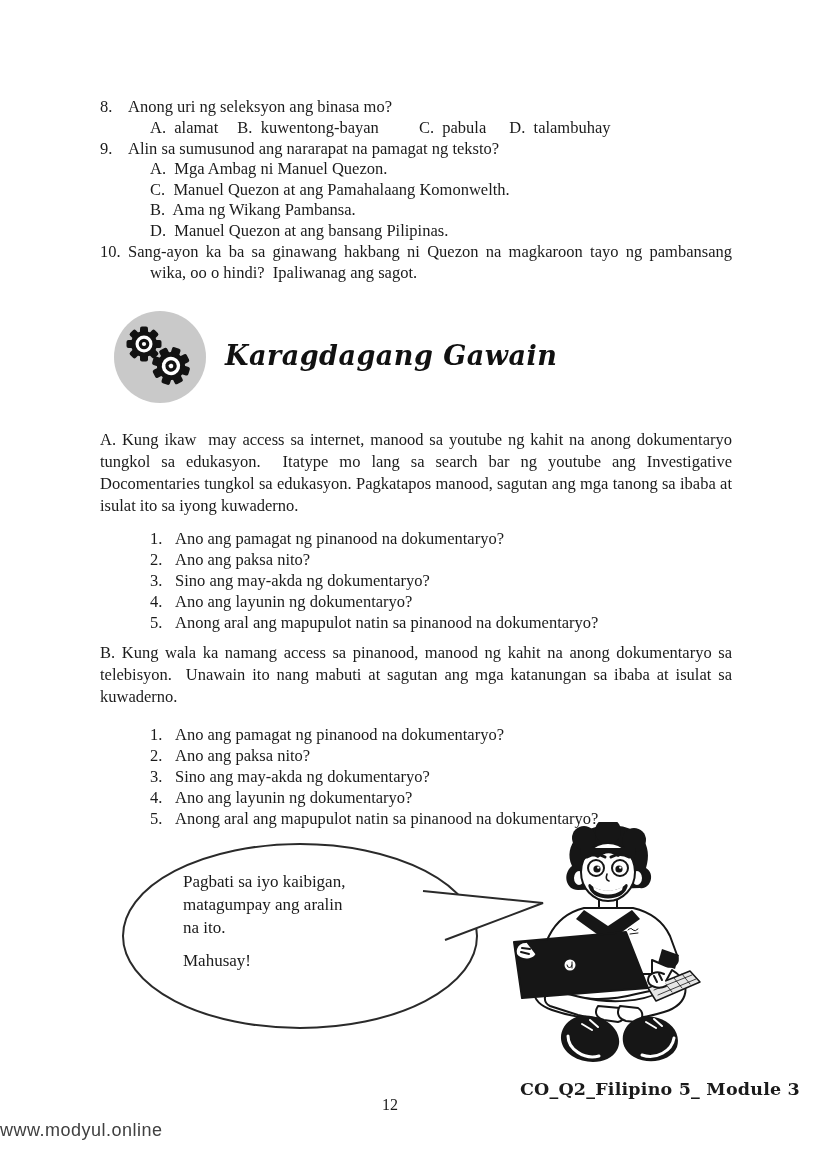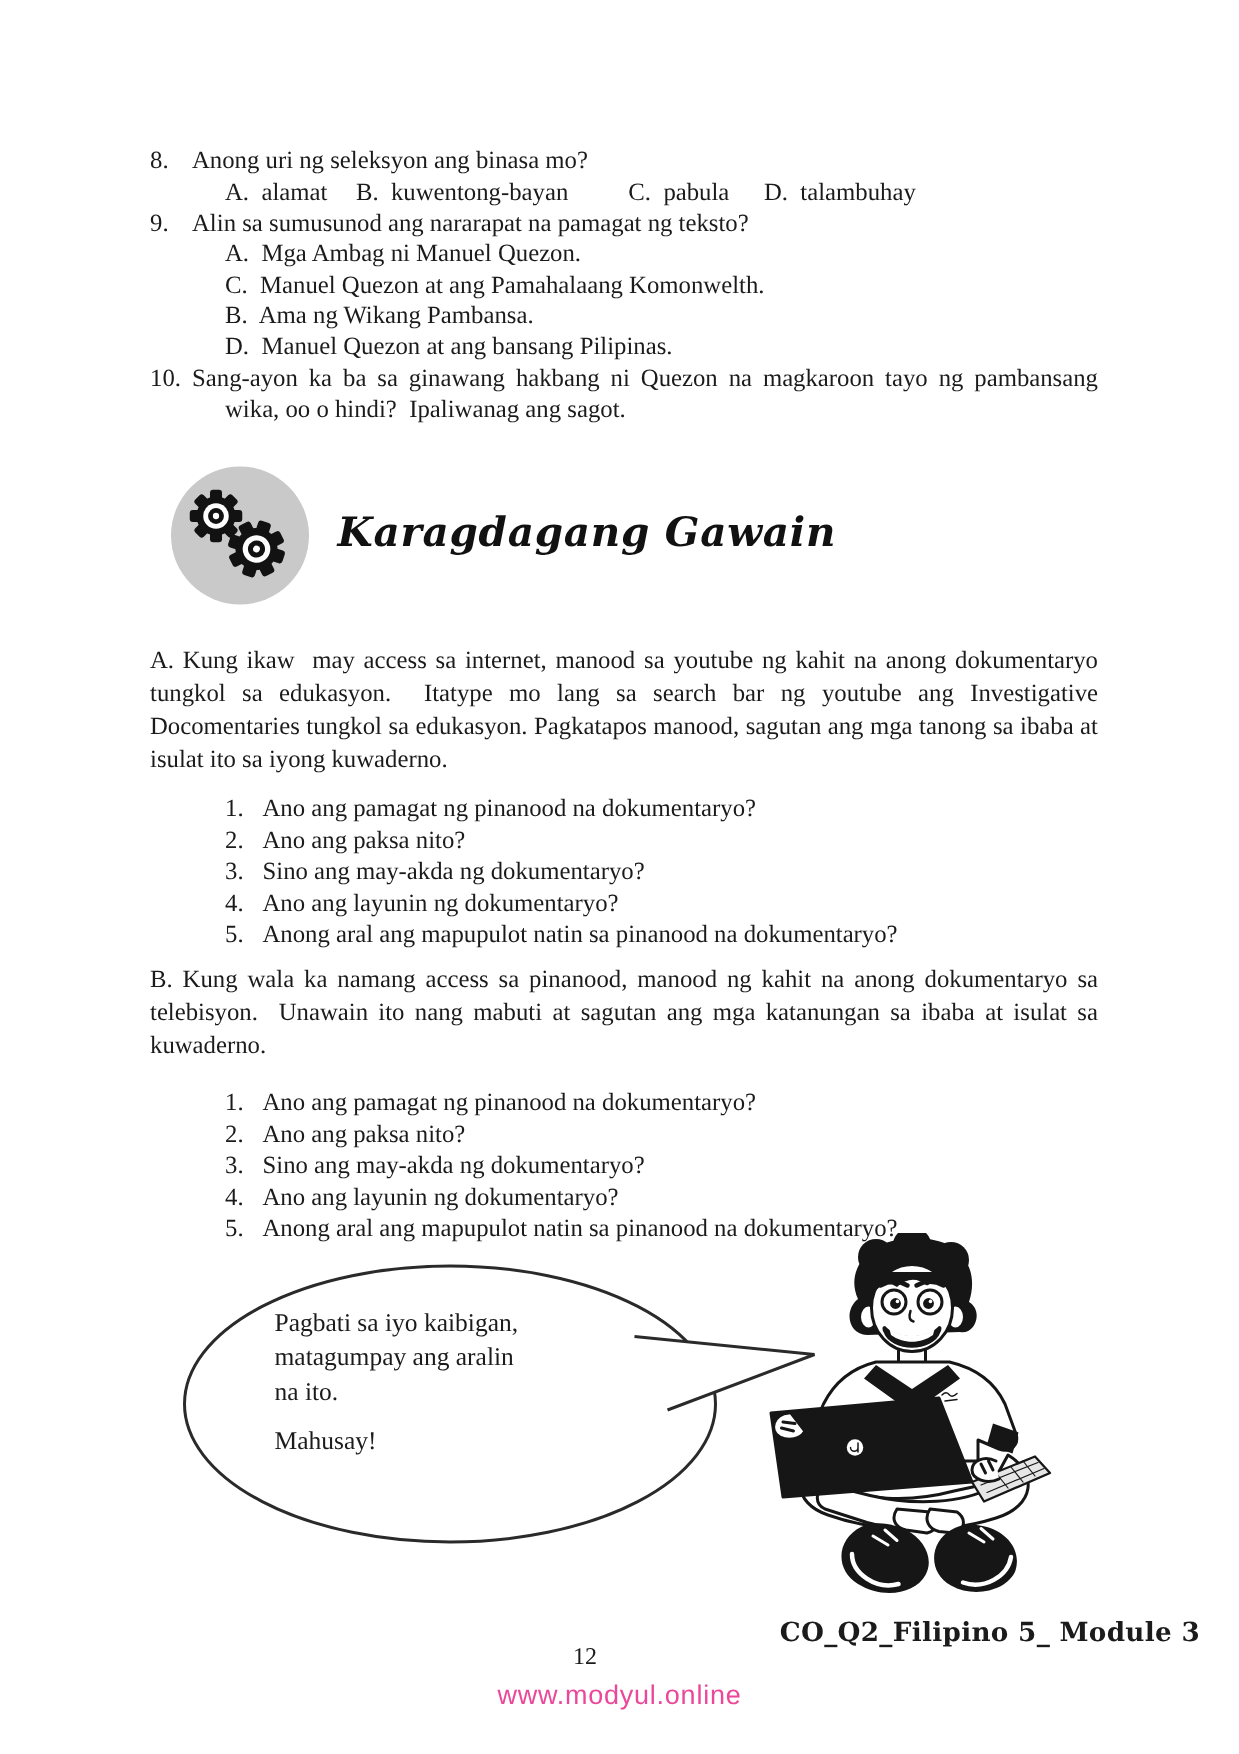--- a/index.html
+++ b/index.html
@@ -49,24 +49,24 @@
   .lnum { display:inline-block; width:25px; }
 
   
   .bubble-text { width:270px; font-size:17px; line-height:23px; }
   .bubble-text .closing { margin-top:10px; }
 
   
   .page-number { font-size:16px; }
   .module-code { font-family:"DejaVu Serif", serif; font-weight:bold; font-size:17.5px; letter-spacing:0.2px; }
   .watermark {
-    left:0; right:0; text-align:center;
+    left:0; right:0; 
     font-family:"Liberation Sans", sans-serif;
     font-size:18px; letter-spacing:0.5px;
-    color:#ec4899;
+    color:#404040;
   }
 </style>
 </head>
 <body>
 
 <section class="questions abs" style="left:100px; top:96px; width:632px;">
 
   <p class="q"><span class="qnum">8.</span><span>Anong uri ng seleksyon ang binasa mo?</span></p>
 
   <div class="inline-choices">

